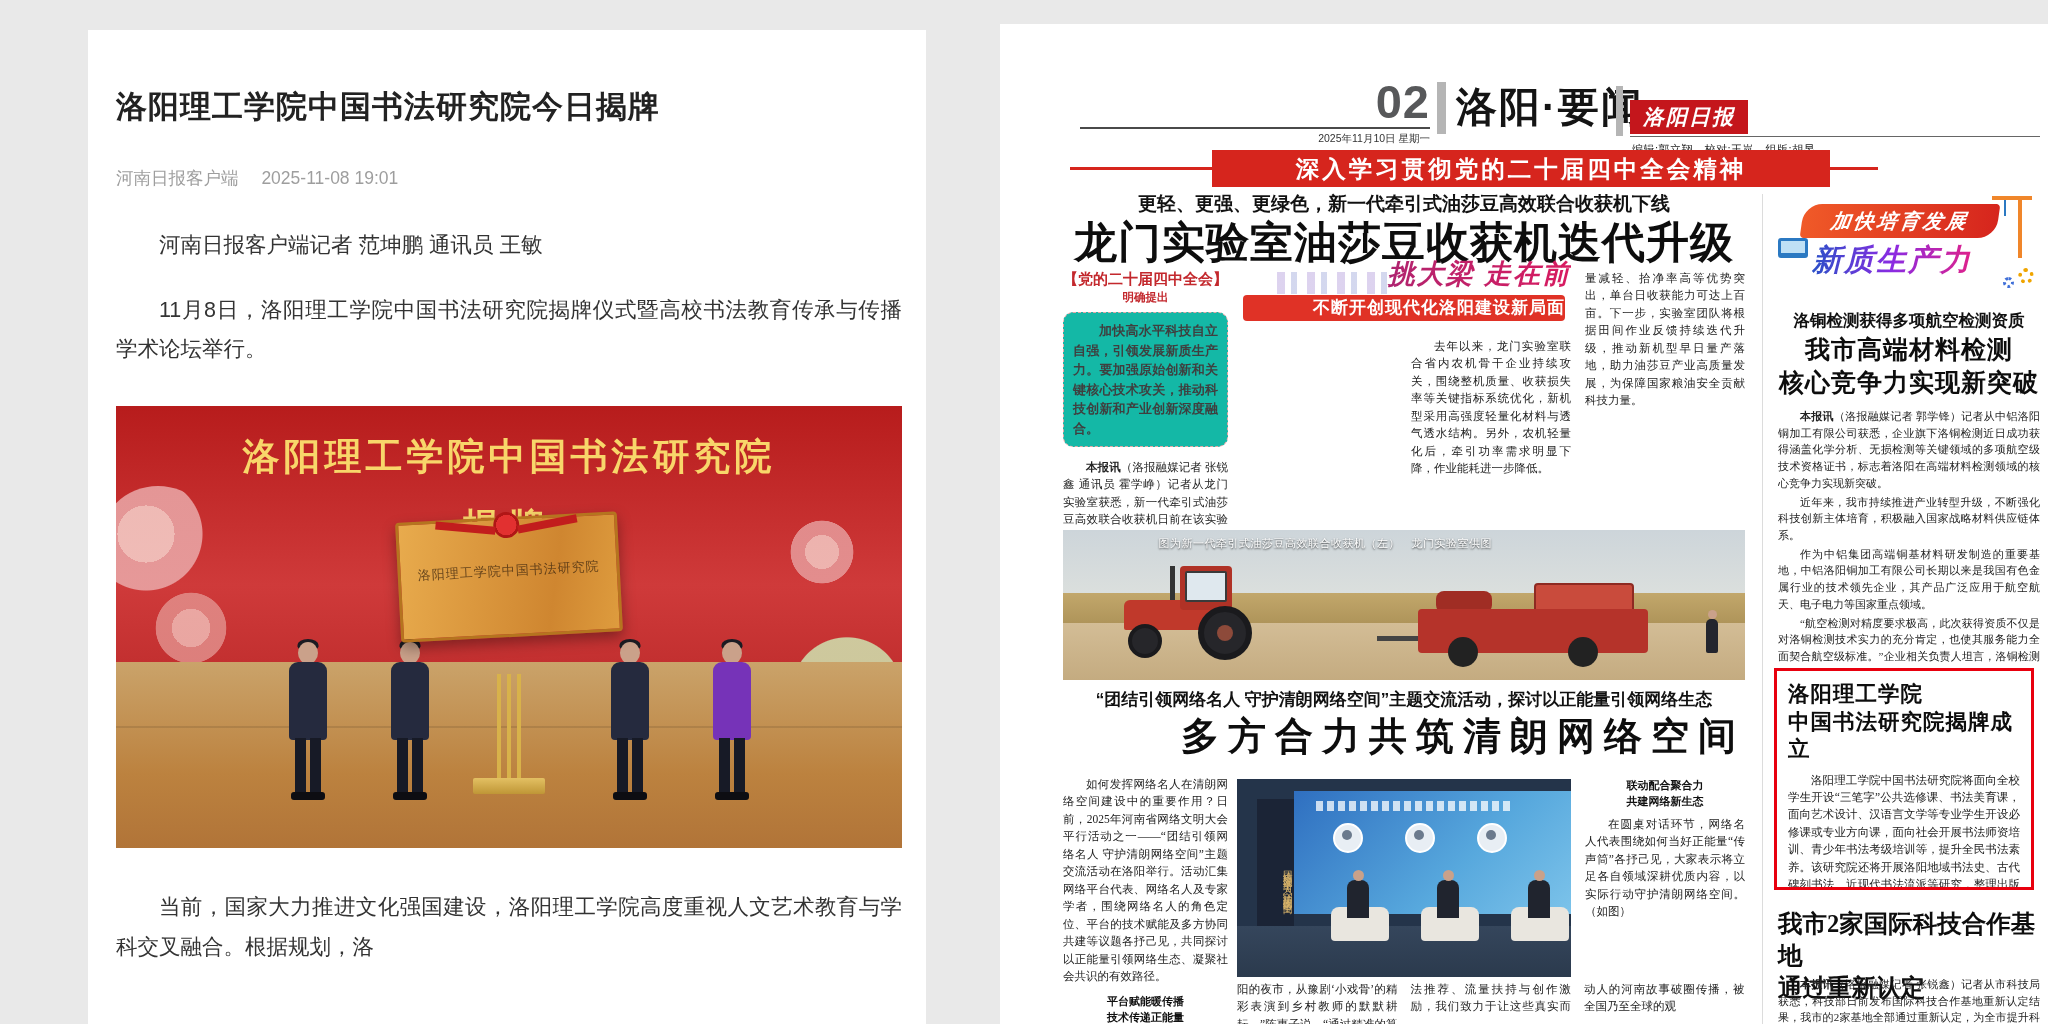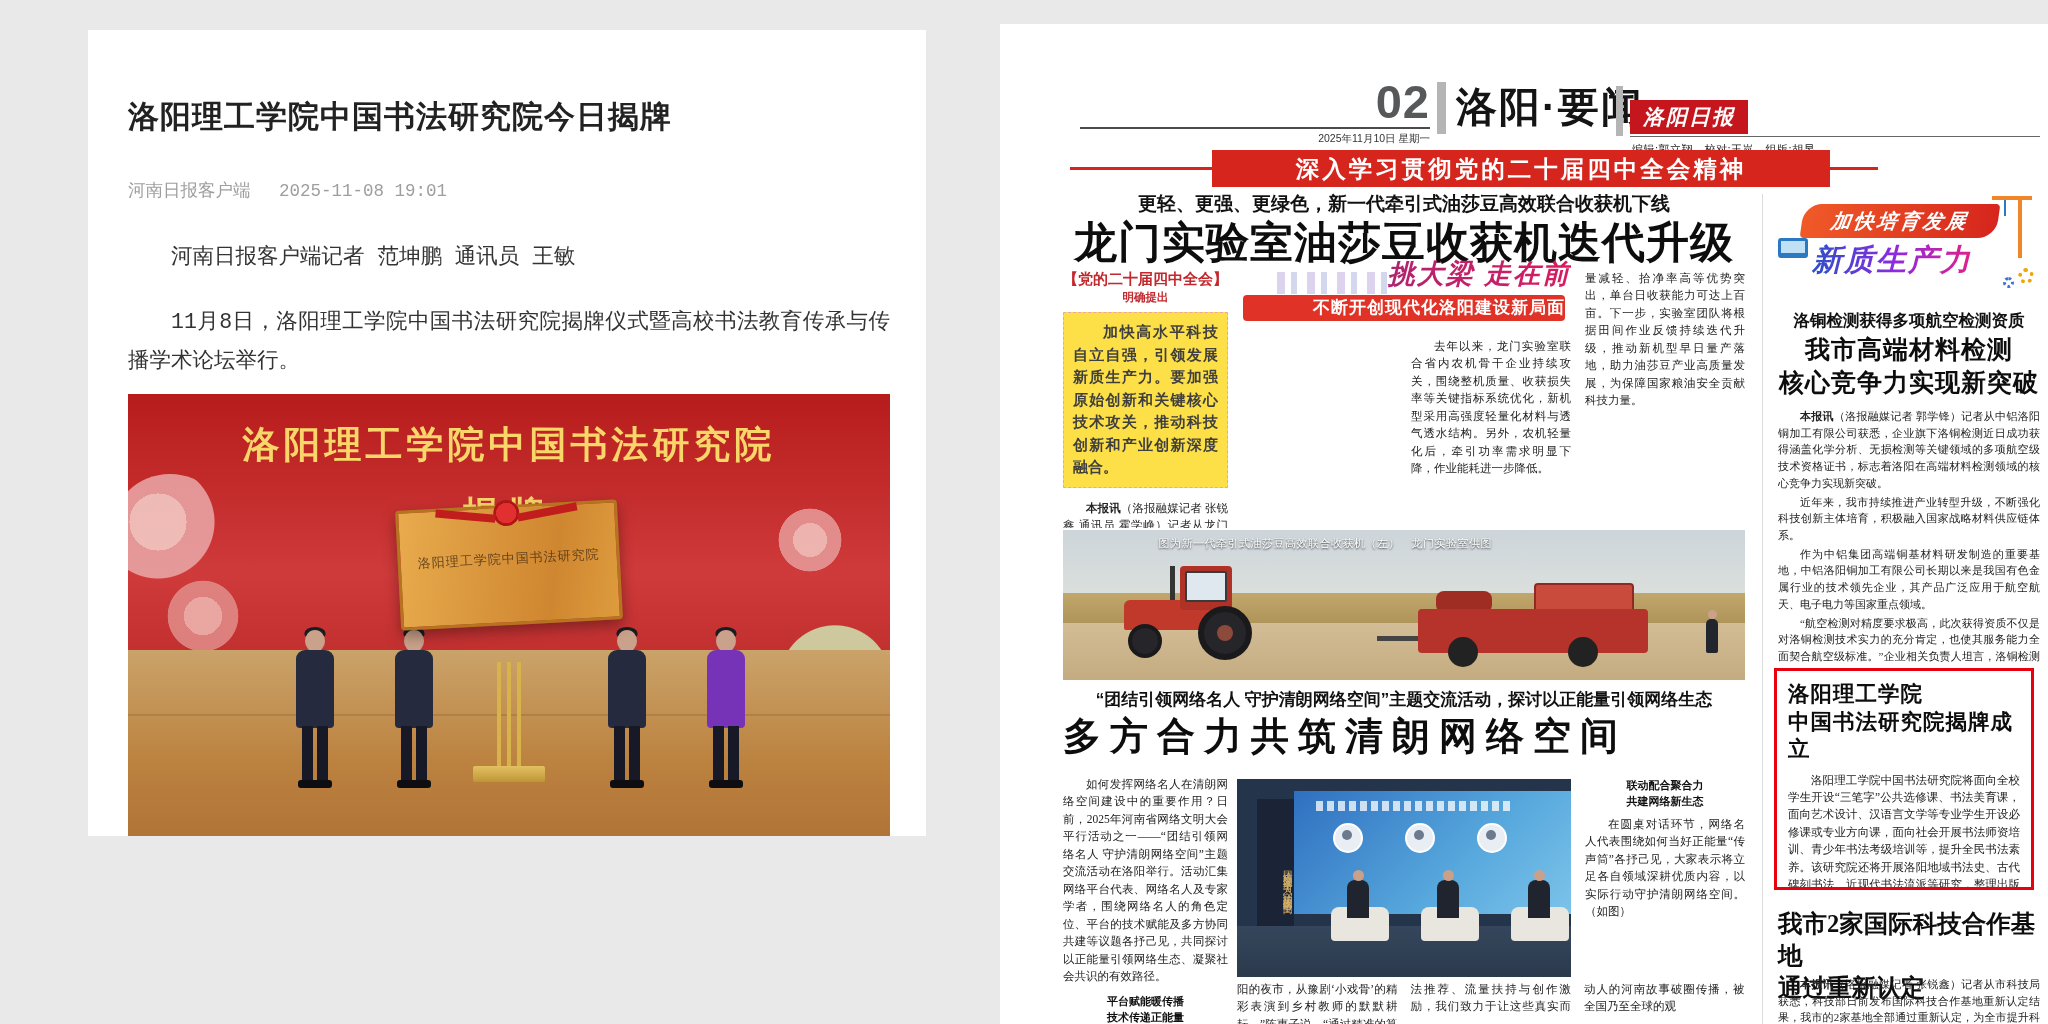--- a/index.html
+++ b/index.html
@@ -1,31 +1,31 @@
 <!DOCTYPE html>
 <html><head>
 <meta charset="utf-8">
 <style>
   html,body{margin:0;padding:0;}
   body{width:2048px;height:1024px;background:#e9e9e9;position:relative;overflow:hidden;
        font-family:"Liberation Sans",sans-serif;}
   .abs{position:absolute;}
 
   
-  .left-card{position:absolute;left:88px;top:30px;width:838px;height:806px;background:#ffffff;
-             padding:16px;box-sizing:border-box;overflow:hidden;font-family:Liberation Mono, monospace;}
+  .left-card{position:absolute;left:88px;top:30px;width:838px;height:994px;background:#ffffff;
+             padding:4px;box-sizing:border-box;overflow:hidden;}
   .lc-inner{padding:52px 20px 0 24px;}
   .lc-title{font-size:31px;font-weight:bold;color:#222;line-height:1.35;letter-spacing:1px;}
   .lc-meta{margin-top:38px;font-size:17.5px;color:#9e9e9e;}
   .lc-meta .src{margin-right:18px;}
   .lc-byline{margin-top:36px;font-size:21.5px;color:#333;text-indent:2em;line-height:1.8;}
   .lc-p{margin-top:26px;font-size:21.5px;color:#333;line-height:1.85;text-indent:2em;text-align:justify;}
 
   
-  .cer-photo{position:relative;margin-top:12px;width:100%;height:442px;overflow:hidden;background:#b71c1c;}
+  .cer-photo{position:relative;margin-top:36px;width:100%;height:442px;overflow:hidden;background:#b71c1c;}
   .cer-red{position:absolute;left:0;top:0;right:0;height:58%;background:linear-gradient(180deg,#b71c1c,#cf3a3a 70%,#c33030);}
   .cer-floor{position:absolute;left:0;bottom:0;right:0;height:42%;
      background:linear-gradient(180deg,#caa36a,#bc823f 60%,#b17438),
        repeating-linear-gradient(90deg,rgba(0,0,0,.07) 0 2px,transparent 2px 74px);}
   .cer-floor::before{content:"";position:absolute;left:0;top:34%;right:0;height:2px;background:rgba(0,0,0,.10);}
   .flower{position:absolute;border-radius:50%;}
   .f1{left:-18px;top:18%;width:120px;height:120px;background:radial-gradient(circle at 40% 40%,#f6d3cd 0 28%,#eaa9a9 28% 55%,transparent 56%);opacity:.85;}
   .f2{left:30px;top:40%;width:90px;height:90px;background:radial-gradient(circle at 50% 50%,#f2c3bd 0 30%,#e3938f 30% 55%,transparent 56%);opacity:.8;}
   .f3{right:-20px;top:48%;width:150px;height:150px;background:radial-gradient(circle at 50% 50%,#eed9b8 0 26%,#cfe3b0 26% 52%,transparent 53%);opacity:.85;}
   .f4{right:40px;top:24%;width:80px;height:80px;background:radial-gradient(circle at 50% 50%,#f6d3cd 0 30%,#e8a2a2 30% 55%,transparent 56%);opacity:.8;}
@@ -81,22 +81,22 @@
   .tinytxt{font-family:"Liberation Serif",serif;font-size:11.5px;line-height:1.52;color:#222;text-align:justify;}
   .tinytxt p{margin:0 0 2px 0;text-indent:2em;}
   .lead{font-weight:bold;}
   .c1{left:63px;top:246px;width:165px;height:258px;}
   .c2{left:237px;top:314px;width:160px;height:190px;}
   .c3{left:411px;top:314px;width:160px;height:190px;}
   .c4{left:585px;top:246px;width:160px;height:258px;}
 
   .plenum-head{color:#c3282d;font-weight:bold;font-size:15px;text-align:center;line-height:1.2;}
   .plenum-sub{color:#c3282d;font-weight:bold;font-size:11.5px;text-align:center;margin-top:2px;}
-  .plenum-quote{margin-top:7px;background:#fde047;border:1.5px dashed #e8a6a6;border-radius:1px;
-     padding:8px 9px;font-size:15px;font-weight:bold;color:#3f3f3f;line-height:1.5;text-align:justify;text-indent:2em;}
+  .plenum-quote{margin-top:7px;background:#14b8a6;border:1.5px dashed #e8a6a6;border-radius:10px;
+     padding:8px 9px;font-size:13px;font-weight:bold;color:#3f3f3f;line-height:1.5;text-align:justify;text-indent:2em;}
   .c1 .tinytxt{margin-top:12px;}
 
   .slogan{left:237px;top:232px;width:334px;height:64px;text-align:right;}
   .slogan .sky{position:absolute;left:40px;bottom:26px;width:110px;height:22px;opacity:.45;
      background:repeating-linear-gradient(90deg,#b39ddb 0 8px,transparent 8px 14px,#9fa8da 14px 20px,transparent 20px 30px);}
   .slogan .s1{position:relative;font-size:27px;font-weight:900;font-style:italic;letter-spacing:2px;
      background:linear-gradient(90deg,#6a1b9a,#b4236d,#d81b60);-webkit-background-clip:text;background-clip:text;color:transparent;}
   .slogan .s2{margin:3px auto 0;width:322px;height:26px;background:#e03226;border-radius:4px;
      color:#fff;font-size:17px;font-weight:bold;line-height:26px;letter-spacing:1px;}
 
@@ -119,21 +119,21 @@
   .hv-frame{position:absolute;left:0;bottom:8px;width:100%;height:44px;background:#b5332a;border-radius:4px;}
   .hv-hopper{position:absolute;right:14px;bottom:44px;width:96px;height:30px;background:#c94b3c;border-radius:4px 4px 0 0;border:2px solid #8e2a22;}
   .hv-tank{position:absolute;left:18px;bottom:48px;width:56px;height:22px;background:#a02d24;border-radius:8px;}
   .hv-w{position:absolute;bottom:-6px;width:30px;height:30px;border-radius:50%;background:#222;}
   .hv-wa{left:30px;} .hv-wb{left:150px;}
   .worker{position:absolute;right:4%;bottom:18%;width:12px;height:34px;background:#23252e;border-radius:5px 5px 2px 2px;}
   .worker::before{content:"";position:absolute;left:2px;top:-9px;width:9px;height:9px;border-radius:50%;background:#caa18a;}
   .p1-caption{position:absolute;left:14%;top:6px;font-size:11px;color:#fff;text-shadow:0 1px 2px rgba(0,0,0,.8);letter-spacing:.5px;}
 
   .a2-kicker{left:63px;top:664px;width:682px;text-align:center;font-size:17px;font-weight:bold;color:#111;}
-  .a2-headline{left:63px;top:687px;width:682px;text-align:left;font-family:"Liberation Serif",serif;
+  .a2-headline{left:63px;top:687px;width:682px;text-align:right;font-family:"Liberation Serif",serif;
      font-size:38px;font-weight:900;color:#0d0d0d;letter-spacing:9px;}
   .a2c1{left:63px;top:752px;width:165px;height:272px;}
   .a2c4{left:585px;top:752px;width:160px;height:272px;}
   .subhead{font-size:11px;font-weight:bold;color:#111;text-align:center;line-height:1.45;margin:8px 0 6px;}
   .photo2{left:237px;top:755px;width:334px;height:198px;overflow:hidden;background:#24344a;}
   .p2-screen{position:absolute;left:17%;top:6%;right:0;height:62%;background:linear-gradient(135deg,#2f6fc0,#57a8dd 60%,#7cc3ea);}
   .p2-screen .rows{position:absolute;left:8%;top:8%;width:70%;height:10px;opacity:.75;
      background:repeating-linear-gradient(90deg,#fff 0 7px,transparent 7px 11px);}
   .p2-av{position:absolute;top:26%;width:26px;height:26px;border-radius:50%;background:#e8eef4;border:2px solid #fff;}
   .p2-av::after{content:"";position:absolute;left:7px;top:5px;width:10px;height:10px;border-radius:50%;background:#6b7a8d;}

